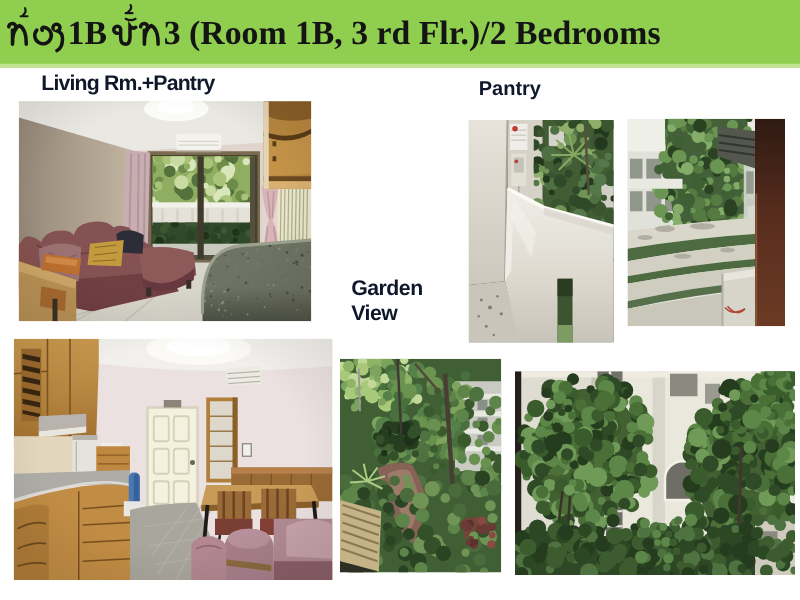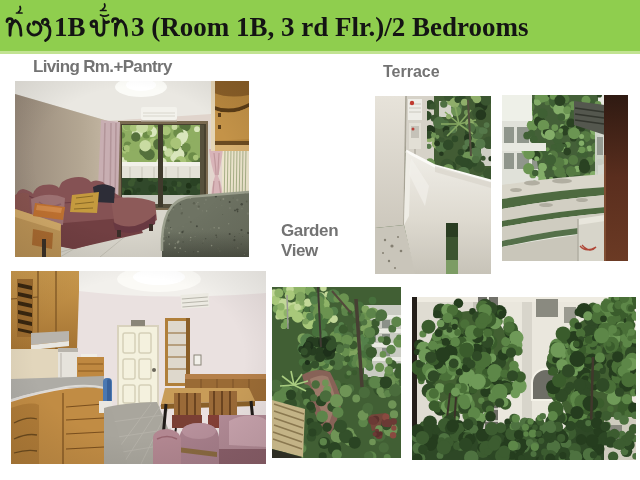--- a/index.html
+++ b/index.html
@@ -1,19 +1,19 @@
 <!DOCTYPE html>
 <html><head>
 <meta charset="utf-8">
 <style>
   html,body{margin:0;padding:0;}
   body{width:640px;height:480px;background:#ffffff;position:relative;overflow:hidden;
        font-family:"Liberation Sans",sans-serif;}
   .abs{position:absolute;}
-  .label{font-weight:bold;color:#737373;font-size:17px;line-height:20px;}
+  .label{font-weight:bold;color:#0f172a;font-size:17px;line-height:20px;}
 </style>
 </head>
 <body>
 
 <div class="abs" style="left:0;top:0;width:640px;height:54px;background:#8fce4e;"></div>
 
 <div class="abs" style="left:0;top:51px;width:640px;height:3px;background:#c2e392;"></div>
 
 <svg class="abs" style="left:0;top:0;" width="640" height="54" viewBox="0 0 640 54">
   <g fill="#141414" stroke="none">
@@ -27,21 +27,21 @@
     <path d="M42.5,23 a2.8,2.8 0 1 1 3.6,1.8 q3.9,1.4 3.9,6.2 q0,7.5 -4.5,9.5"></path>
     <path d="M96.5,23 a2.8,2.8 0 1 0 -2.4,3.6 M96.5,23 l0,7 q0,5.3 3.8,5.3 q3.7,0 3.7,-5.8 l0,-8.5 q1.8,2.6 4.6,0.8"></path>
     <path d="M102.5,9.5 q3.5,-2.5 2,-5.5 M100.5,10.5 l5.5,0" stroke-width="1.7"></path>
     <path d="M100.5,15 q4,2.2 8,0" stroke-width="1.7"></path>
     <path d="M112.5,21.5 a2.8,2.8 0 1 1 3,2.8 l0,11 M115.5,35.3 Q115.5,23 121,20.5 Q126.5,23 126.5,35.3"></path>
   </g>
 </svg>
 
 <div class="abs label" style="left:33px;top:57px;letter-spacing:-0.65px;">Living Rm.+Pantry</div>
 
-<div class="abs label" style="left:383px;top:62px;font-size:16px;">Terrace</div>
+<div class="abs label" style="left:383px;top:62px;font-size:16px;">Pantry</div>
 
 <div class="abs label" style="left:281px;top:221px;letter-spacing:-0.4px;">Garden<br>View</div>
 
 <svg class="abs" style="left:15px;top:81px;" width="234" height="176" viewBox="0 0 234 176">
   <defs>
     <linearGradient id="lwall" x1="0" y1="0" x2="1" y2="0">
       <stop offset="0" stop-color="#97897a"></stop>
         <stop offset="0.7" stop-color="#b3a692"></stop>
         <stop offset="1" stop-color="#c3b6a2"></stop>
     </linearGradient>

